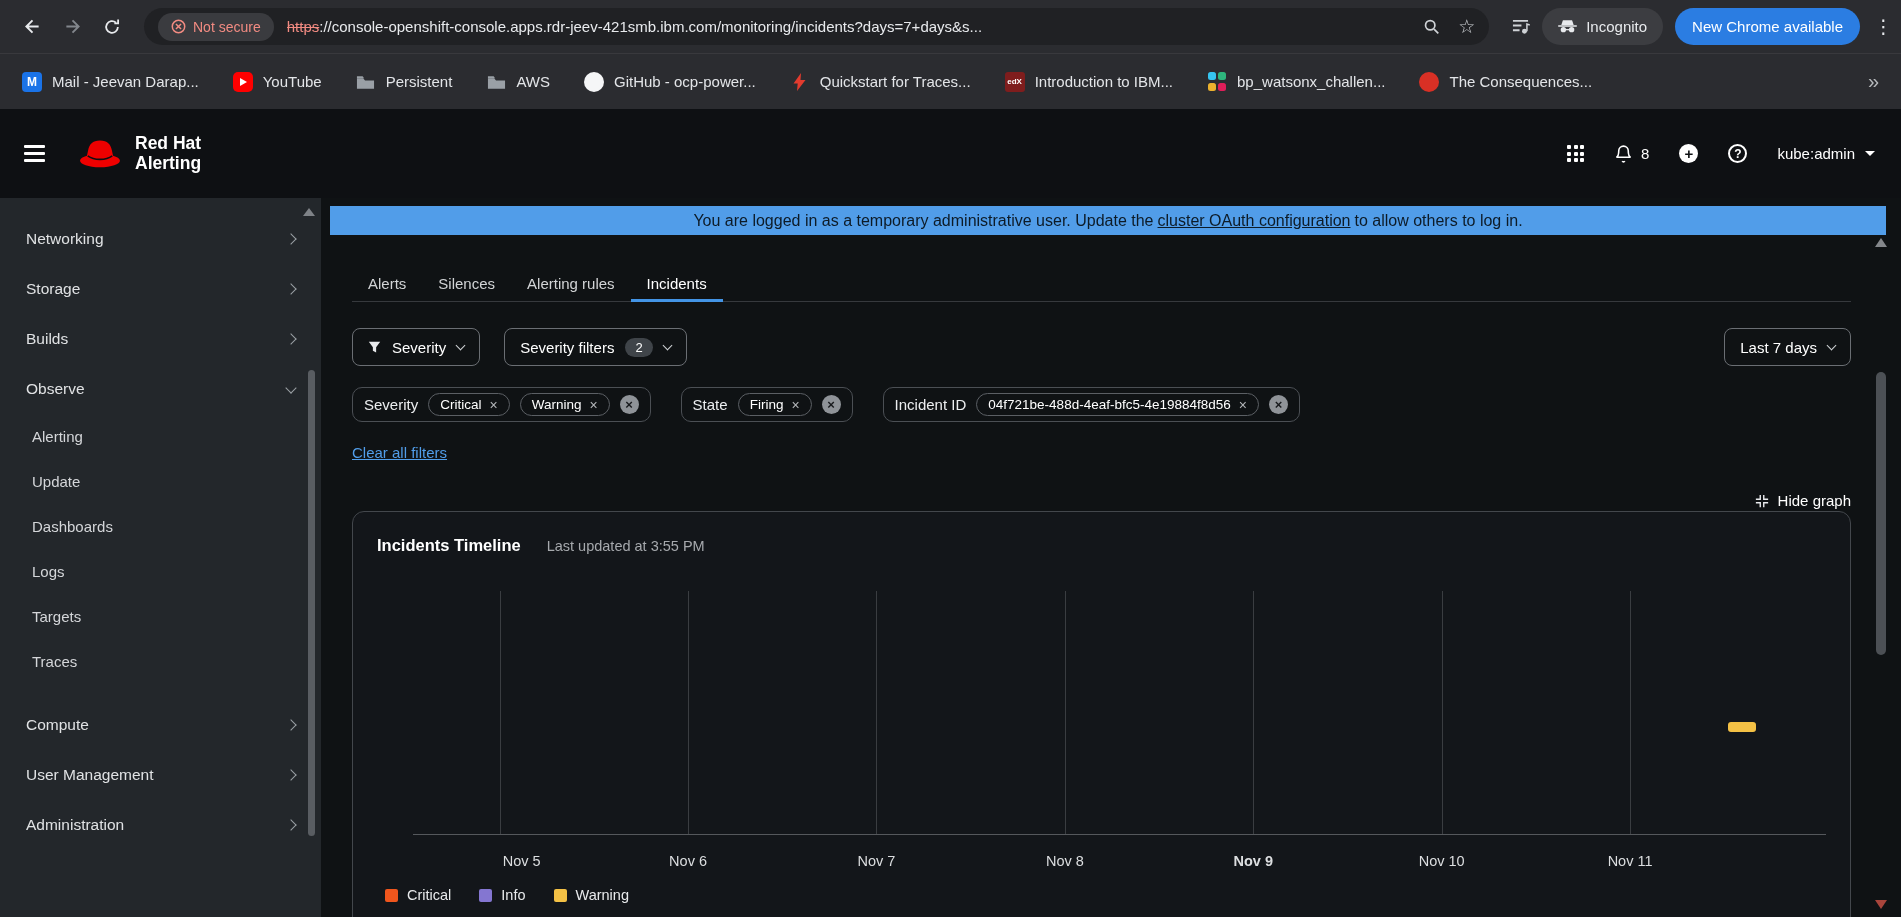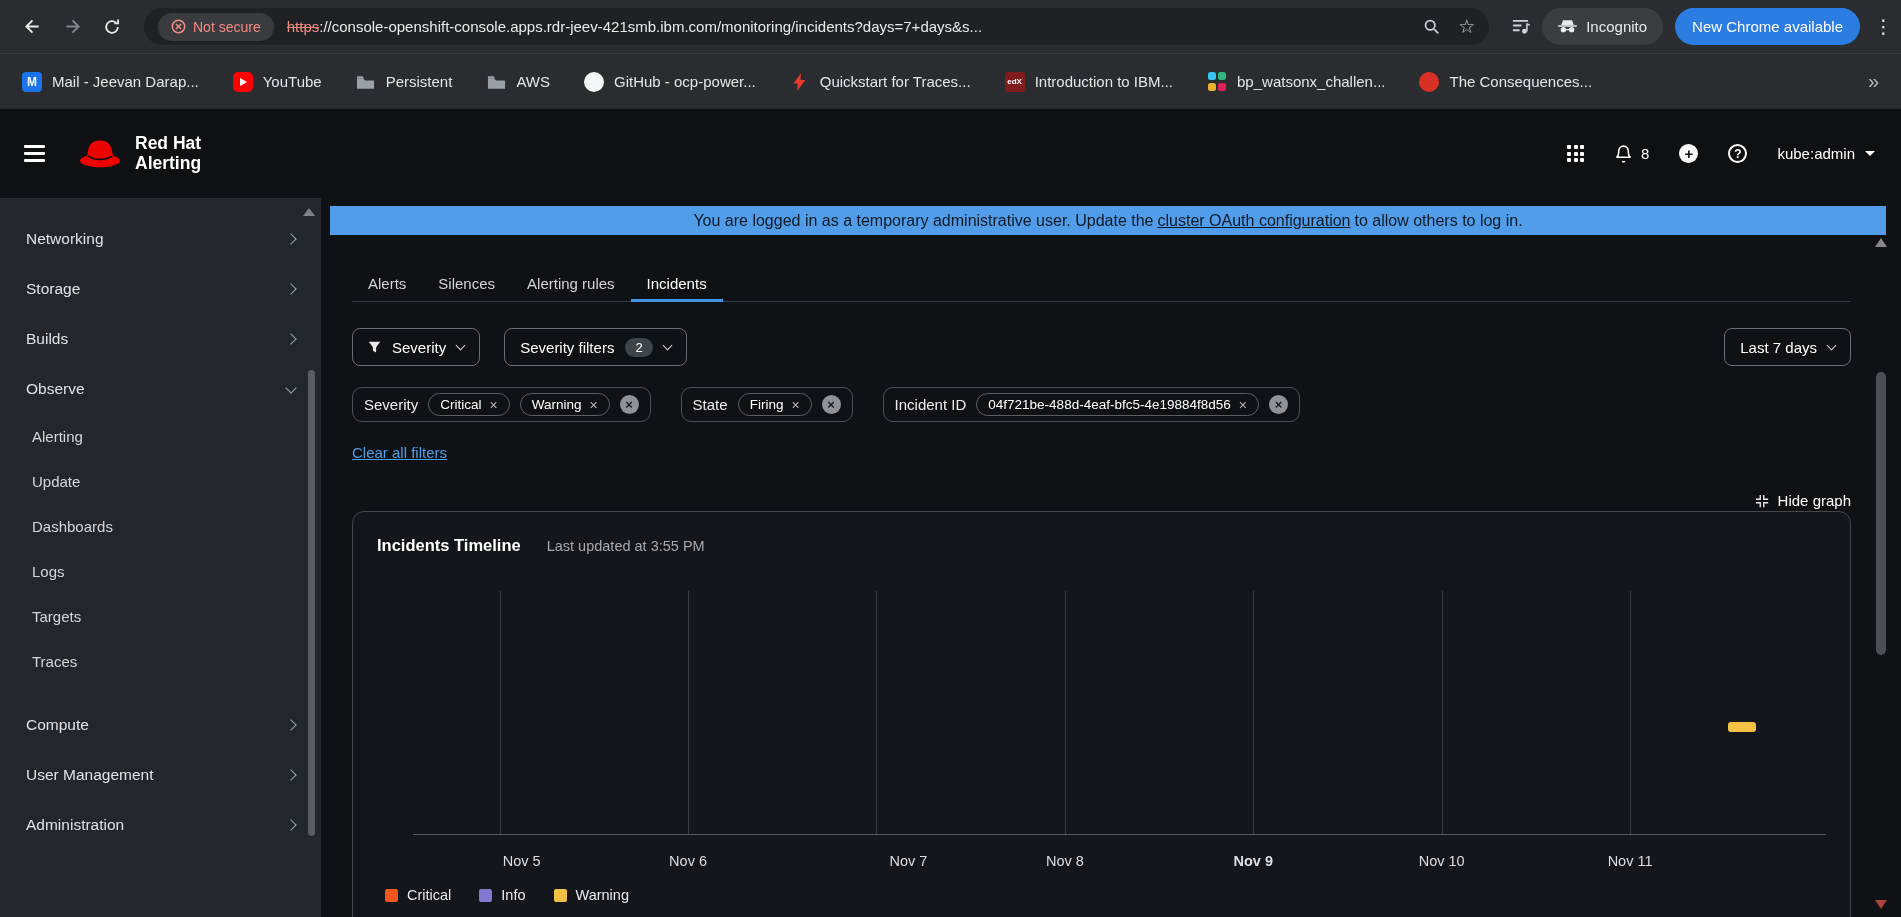--- a/index.html
+++ b/index.html
@@ -404,21 +404,21 @@
                 <div class="gridline" style="left: 32.8%;"></div>
                 <div class="gridline" style="left: 46.1333%;"></div>
                 <div class="gridline" style="left: 59.4667%;"></div>
                 <div class="gridline" style="left: 72.8%;"></div>
                 <div class="gridline" style="left: 86.1333%;"></div>
                 <div class="tl-bar" style="left: 93.0667%; width: 2%; top: 54%; background: rgb(244, 193, 69);"></div>
               </div>
             <div class="ticks" id="ticks">
                 <div class="tick" style="left: 6.13333%; padding-left: 44px;">Nov 5</div>
                 <div class="tick" style="left: 19.4667%;">Nov 6</div>
-                <div class="tick" style="left: 32.8%; margin-left: 32px;">Nov 7</div>
+                <div class="tick" style="left: 32.8%;">Nov 7</div>
                 <div class="tick" style="left: 46.1333%;">Nov 8</div>
                 <div class="tick" style="left: 59.4667%; font-weight: bold;">Nov 9</div>
                 <div class="tick" style="left: 72.8%;">Nov 10</div>
                 <div class="tick" style="left: 86.1333%;">Nov 11</div>
               </div>
           </div>
           <div class="legend" id="legend">
               <div class="legend-item">
                 <span class="swatch" style="background: rgb(240, 86, 29);"></span>
                 <span class="legend-label">Critical</span>

